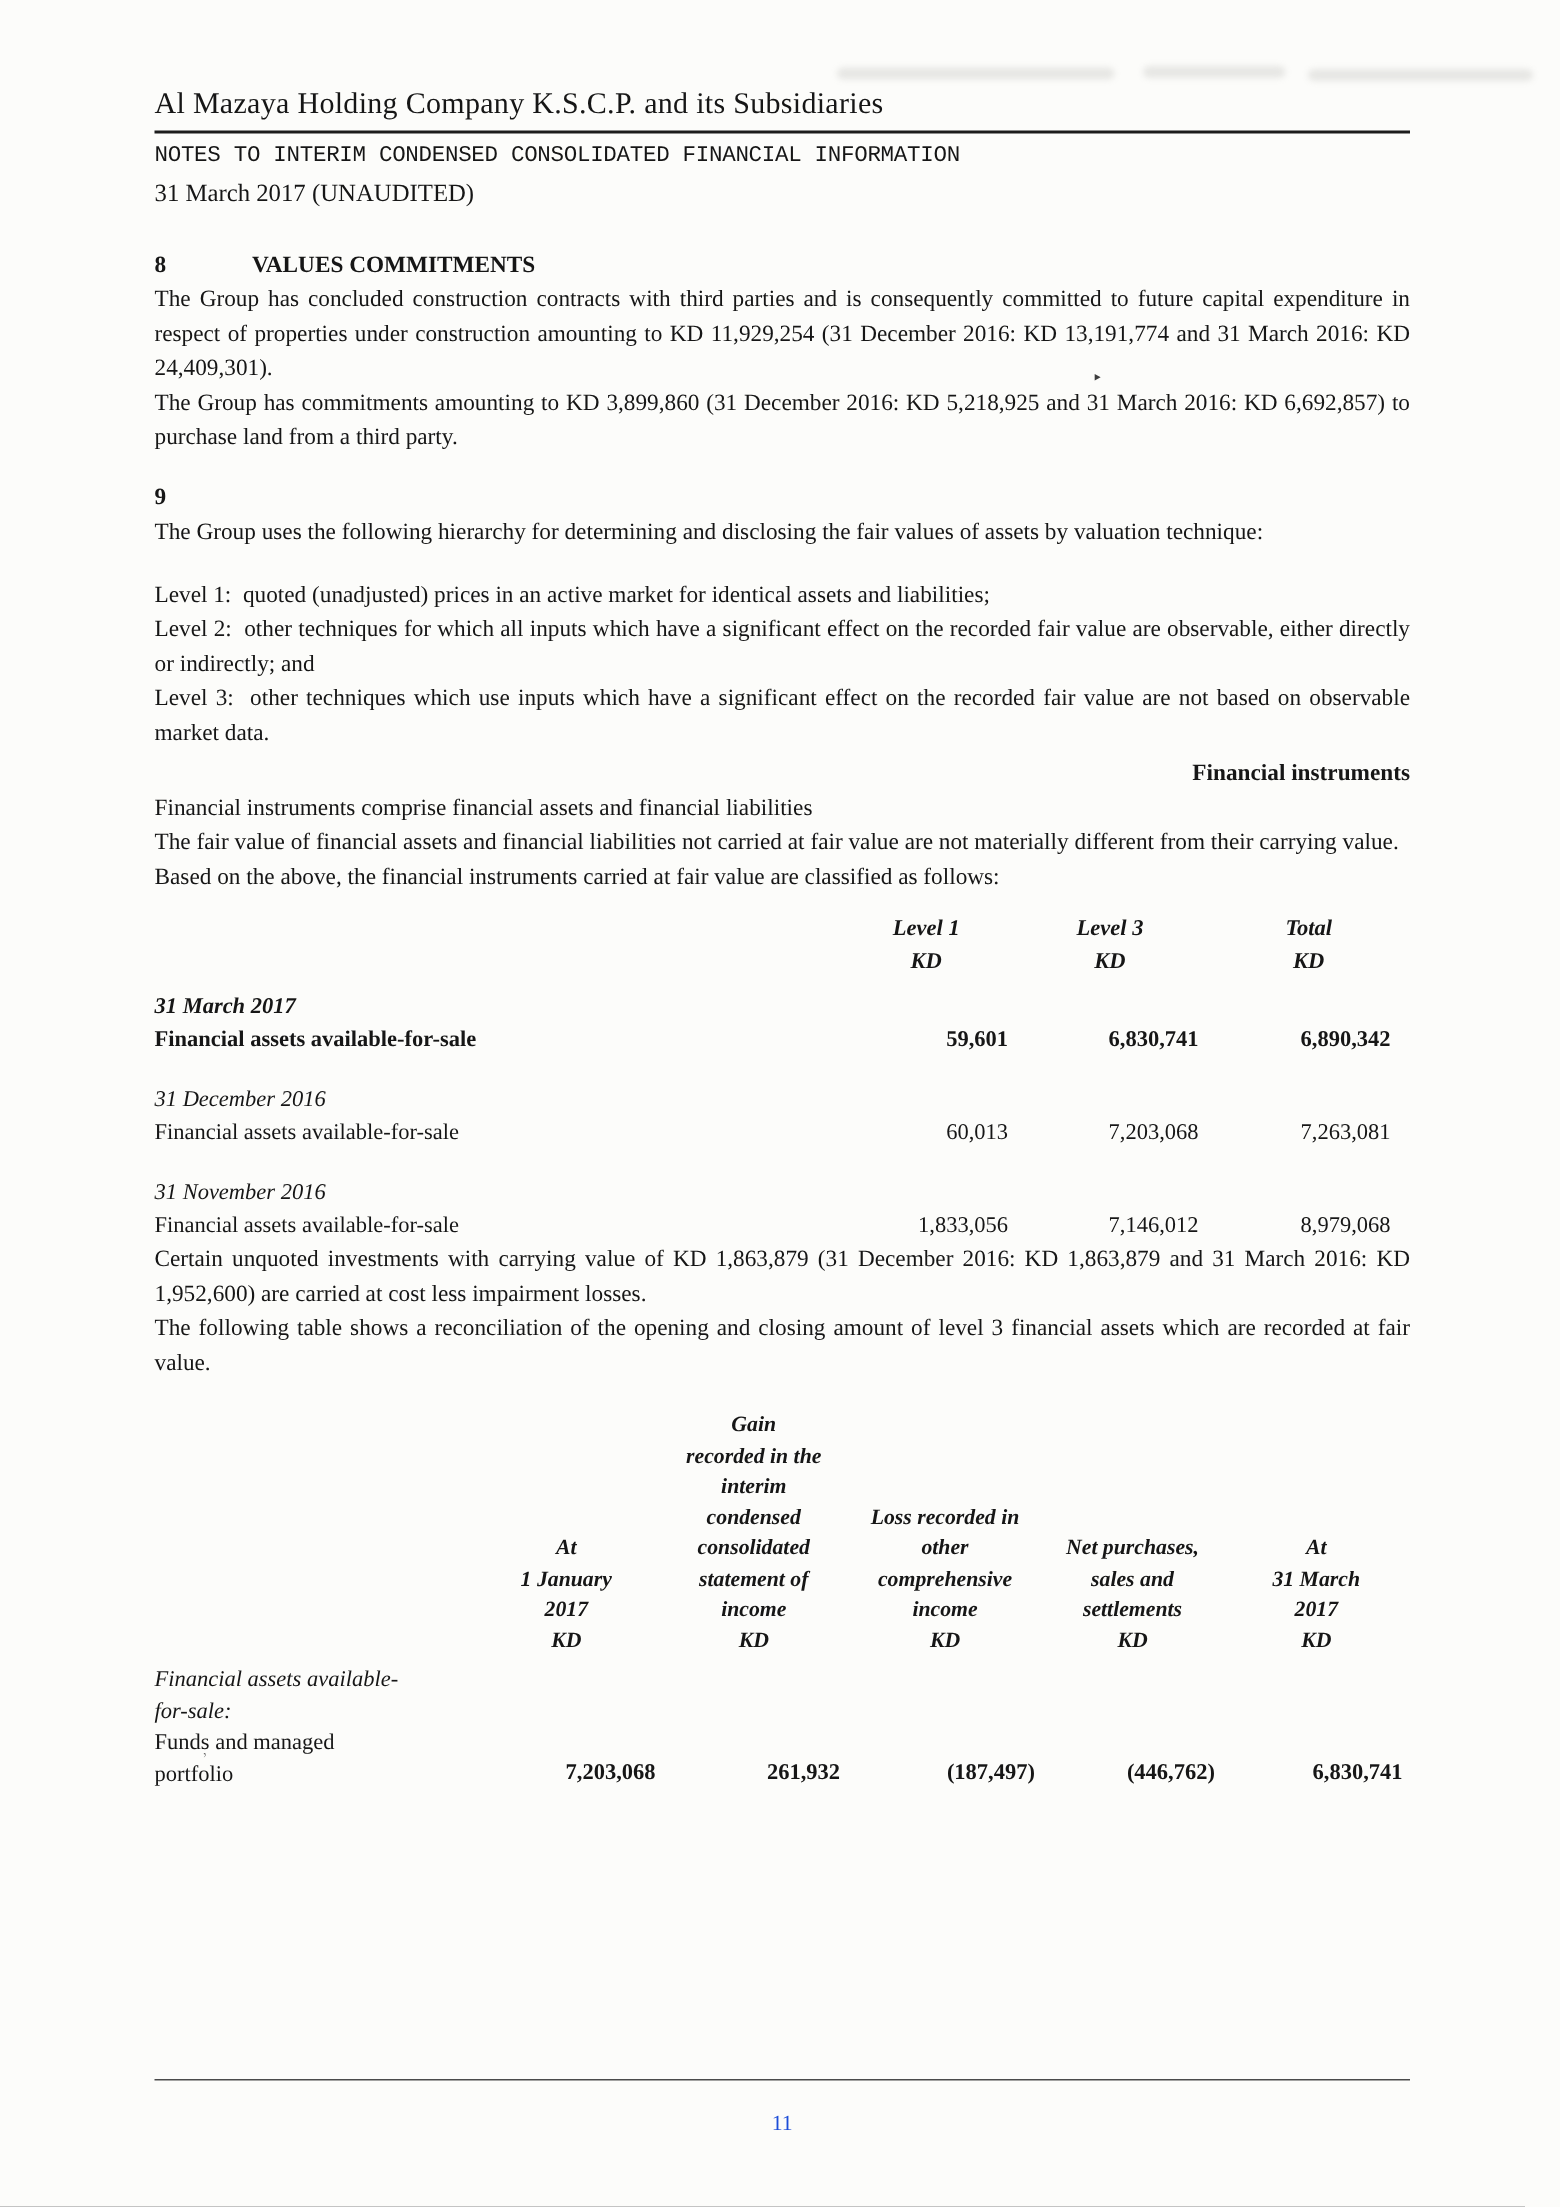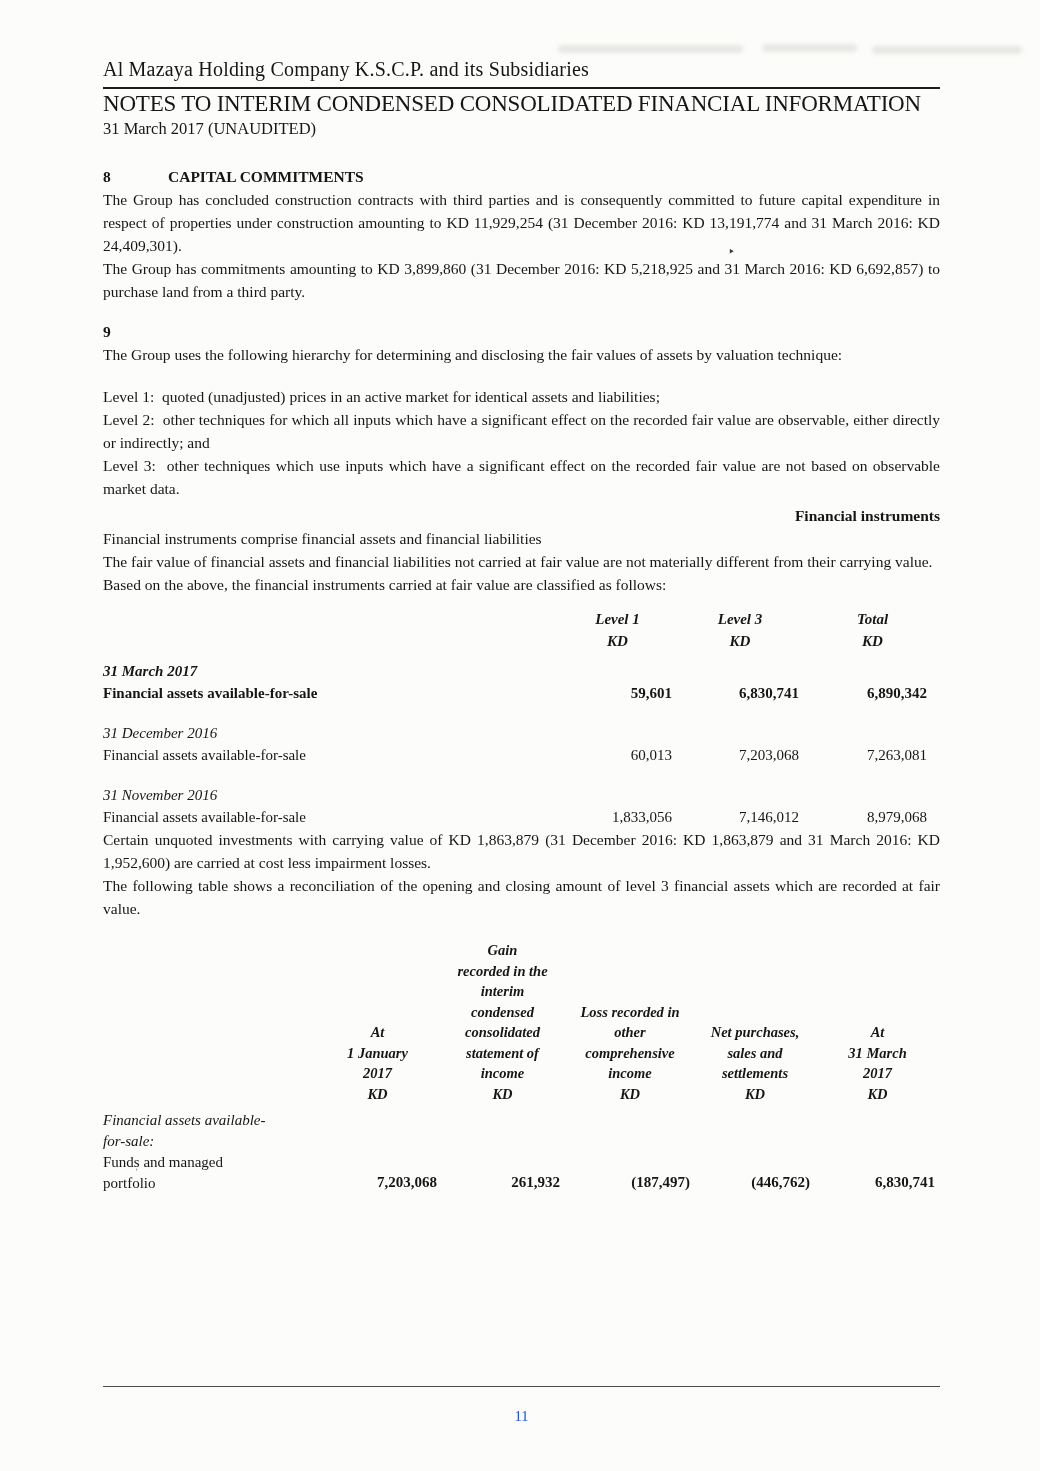--- a/index.html
+++ b/index.html
@@ -10,21 +10,21 @@
     font-family:"Liberation Serif","DejaVu Serif",serif;
     color:#161616;
     overflow:hidden;
     margin:0 auto;
   }
   .content{padding:56px 100px 0 103px;}
 
   
   .company{font-size:20px;line-height:26px;letter-spacing:.2px;}
   .header-rule{border:0;border-top:2.5px solid #1c1c1c;margin:5px 0 0 0;}
-  .doc-title{font-size:23px;line-height:25px;margin-top:2px;letter-spacing:-0.2px;}
+  .doc-title{font-size:15px;line-height:25px;margin-top:2px;letter-spacing:-0.2px;font-family:Liberation Mono, monospace;}
   .doc-date{font-size:16.5px;line-height:21px;margin-top:2px;}
 
   
   .sec-head{display:flex;font-weight:bold;font-size:15.5px;line-height:22px;}
   .sec-head .num{width:65px;flex:0 0 65px;}
   .mt-sec8{margin-top:27px;}
   .mt-sec9{margin-top:18px;}
 
   p.body{font-size:15.5px;line-height:23px;text-align:justify;margin:0;}
   .mt16{margin-top:16px;font-family:Liberation Serif, serif;}
@@ -88,21 +88,21 @@
 
   <div class="content">
 
     <div class="company">Al Mazaya Holding Company K.S.C.P. and its Subsidiaries</div>
     <hr class="header-rule">
     <div class="doc-title">NOTES TO INTERIM CONDENSED CONSOLIDATED FINANCIAL INFORMATION</div>
     <div class="doc-date">31 March 2017 (UNAUDITED)</div>
 
     <div class="sec-head mt-sec8">
       <span class="num">8</span>
-      <span>CAPITAL COMMITMENTS</span>
+      <span>VALUES COMMITMENTS</span>
     </div>
     <p class="body mt16">The Group has concluded construction contracts with third parties and is consequently committed to future capital expenditure in respect of properties under construction amounting to KD 11,929,254 (31 December 2016: KD 13,191,774 and 31 March 2016: KD 24,409,301).</p>
     <p class="body mt13">The Group has commitments amounting to KD 3,899,860 (31 December 2016: KD 5,218,925 and 31 March 2016: KD 6,692,857) to purchase land from a third party.</p>
 
     <div class="sec-head mt-sec9">
       <span class="num">9</span>
     </div>
     <p class="body mt17">The Group uses the following hierarchy for determining and disclosing the fair values of assets by valuation technique:</p>
 
     <div class="mt19">

